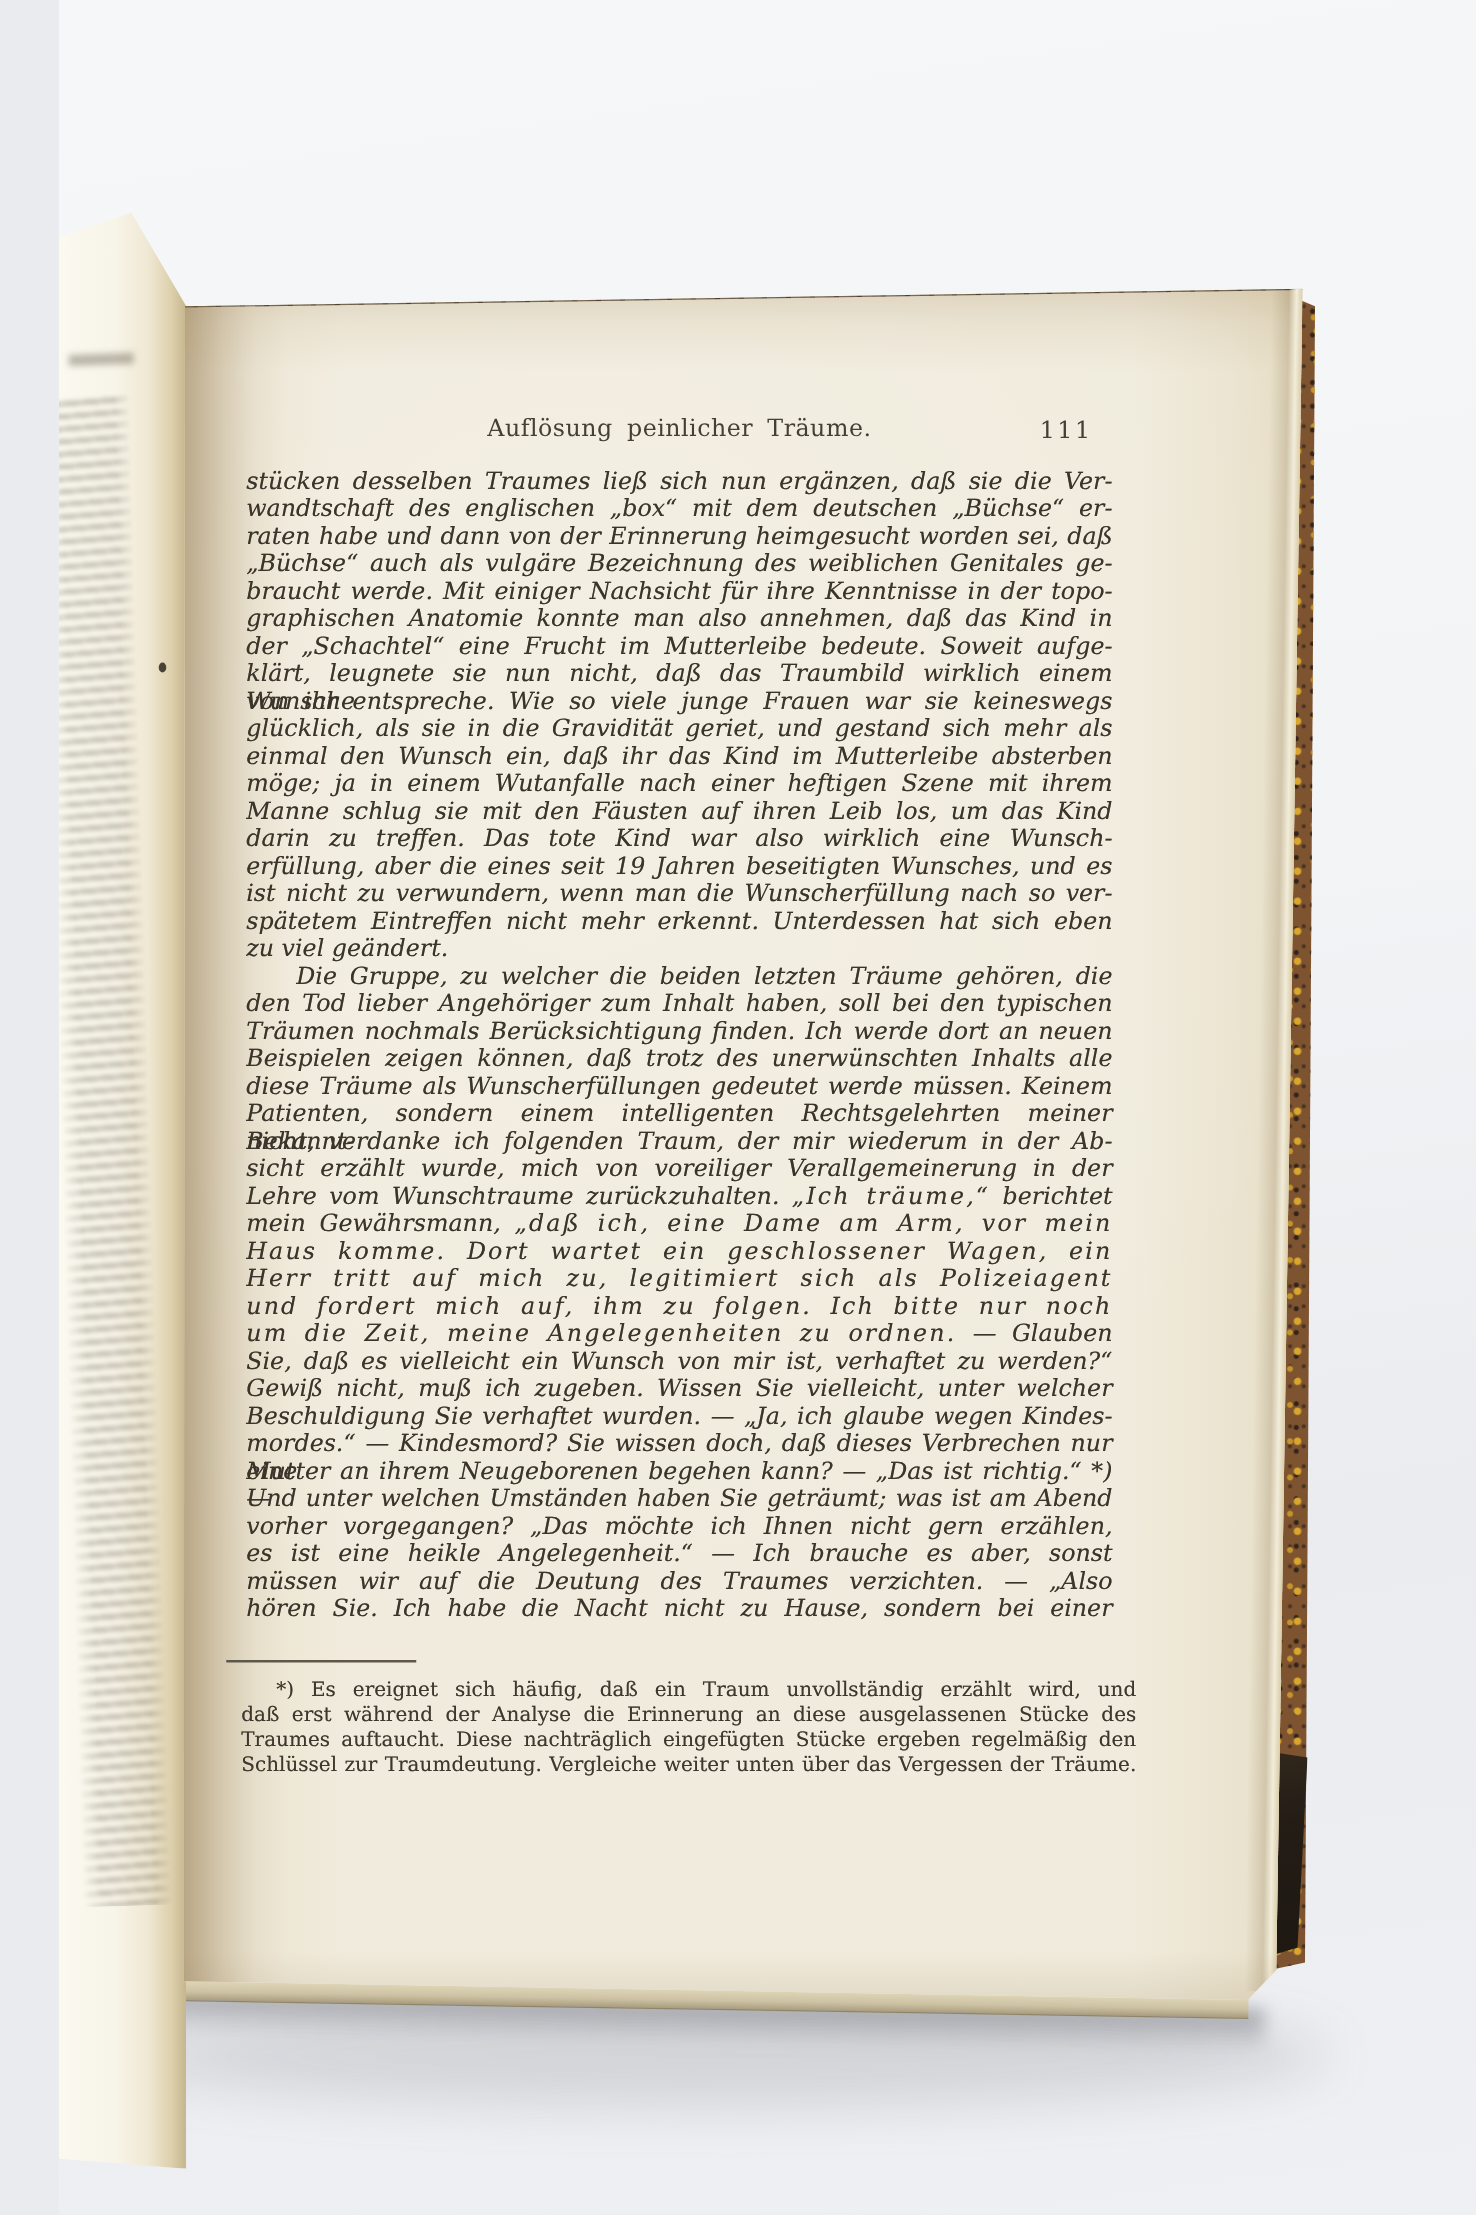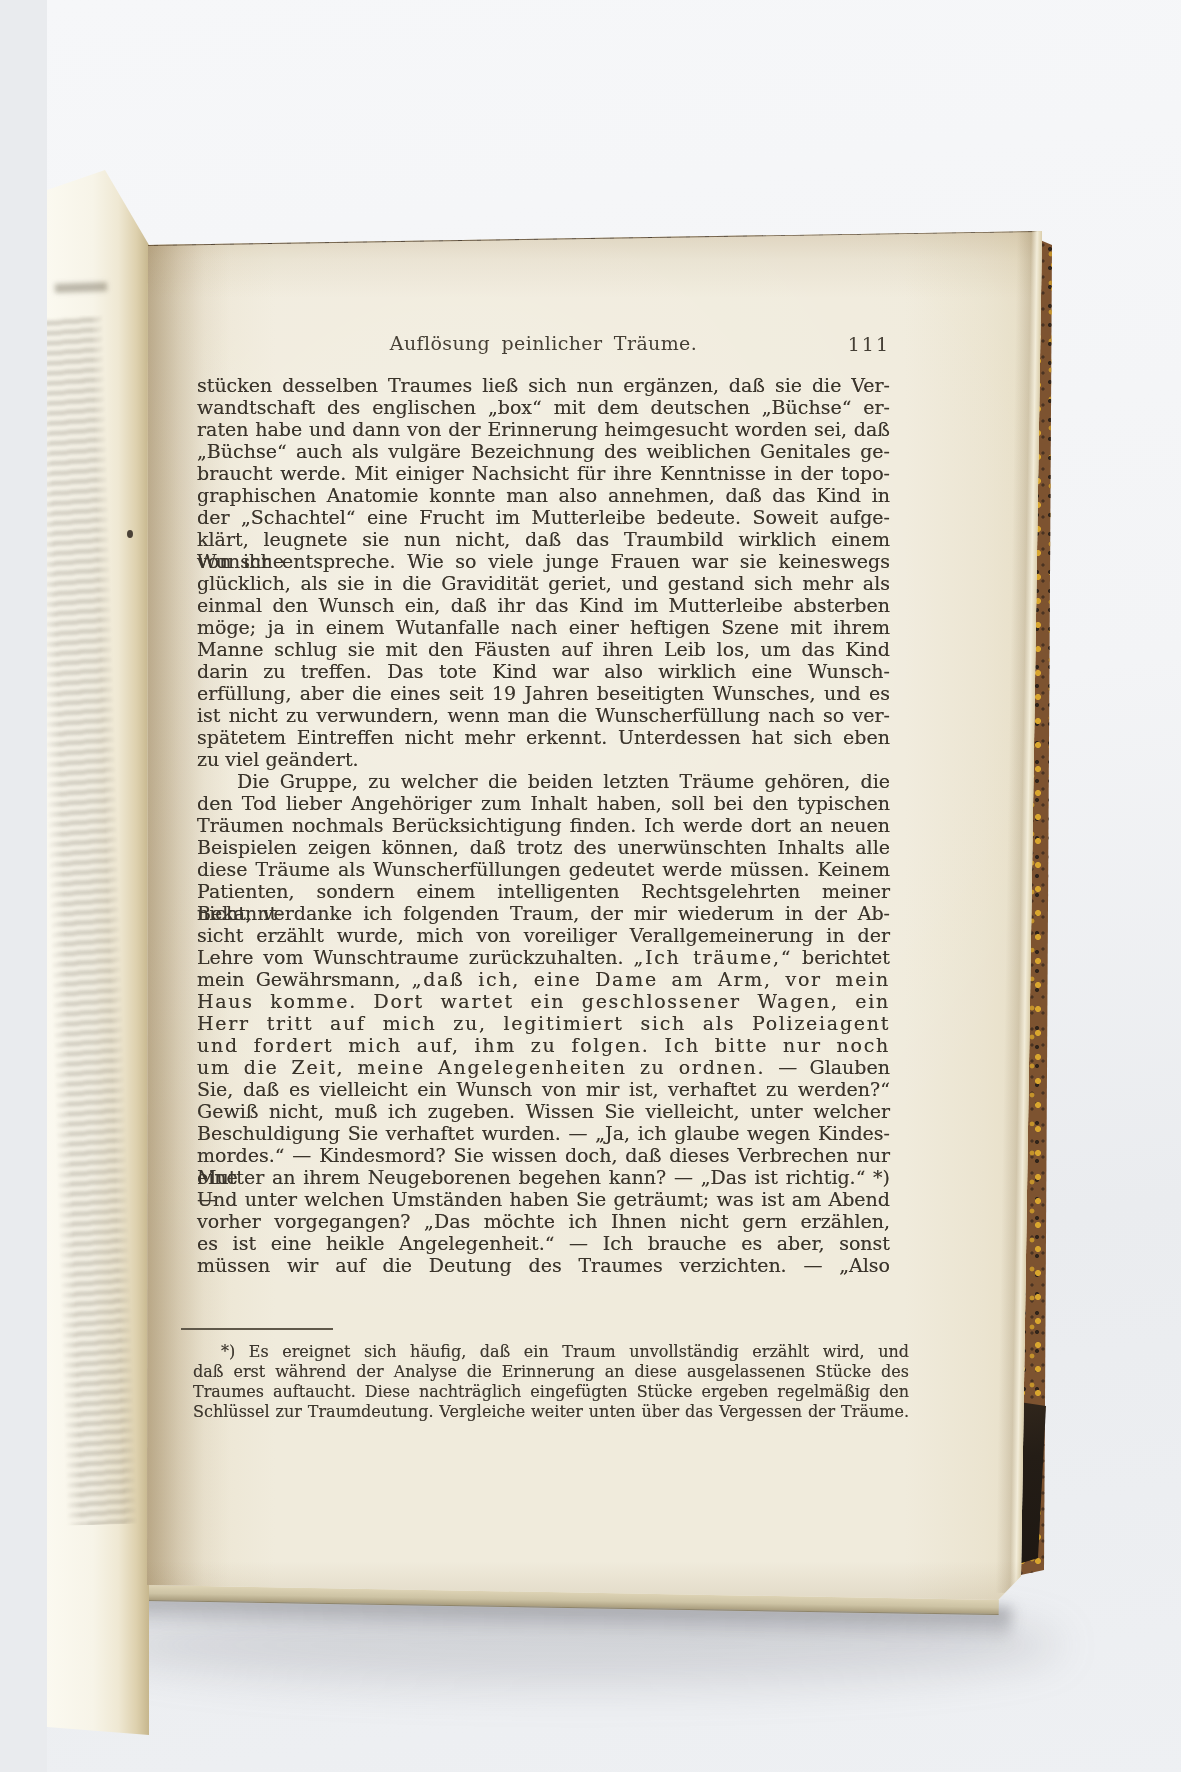--- a/index.html
+++ b/index.html
@@ -59,25 +59,25 @@
     background:linear-gradient(to right,rgba(118,88,44,.40),rgba(128,98,54,.18) 40%,rgba(128,98,54,.05) 70%,transparent);}
   .fore-edge{position:absolute;left:872px;top:0;width:26px;height:1365px;
     transform:rotate(.9deg);transform-origin:left top;
     background:linear-gradient(to right,transparent,rgba(120,95,55,.20) 55%,#f2ecd9 78%,#d6c8a3 100%);}
   .bottom-shade{position:absolute;left:0;right:0;bottom:6px;height:45px;
     background:linear-gradient(to top,rgba(140,115,70,.16),transparent);}
   
   .running-head{position:absolute;left:52px;top:104px;width:693px;height:26px;
     color:#453f35;font-size:19px;}
   .running-head .title{display:block;text-align:center;word-spacing:5px;letter-spacing:.02em;}
-  .running-head .pagenum{position:absolute;right:0;top:1px;letter-spacing:2px;}
+  .running-head .pagenum{position:absolute;right:16px;top:1px;letter-spacing:2px;}
   .body-text{position:absolute;left:52px;top:146px;width:693px;
     color:#3a342b;font-size:19px;line-height:22px;
     text-shadow:0 0 .4px rgba(58,52,43,.55);}
-  .bline{text-align:justify;text-align-last:justify;height:22px;}
+  .bline{text-align:justify;text-align-last:justify;height:22px;font-style:italic;}
   .no-just{text-align-last:left;}
   .indent{padding-left:40px;}
   .sperr{letter-spacing:.09em;word-spacing:.05em;}
   .footnote-rule{position:absolute;left:36px;top:1100px;width:152px;height:2px;background:#5f584a;}
   .footnote{position:absolute;left:48px;top:1114px;width:716px;
     color:#3d372e;font-size:16px;line-height:20px;text-shadow:0 0 .4px rgba(58,52,43,.5);}
   .fline{text-align:justify;text-align-last:justify;height:20px;}
   .footnote .indent{padding-left:28px;}
 </style>
 </head>
@@ -147,20 +147,21 @@
           <div class="bline"><span class="sperr">um die Zeit, meine Angelegenheiten zu ordnen. —</span><span> Glauben</span></div>
           <div class="bline"><span>Sie, daß es vielleicht ein Wunsch von mir ist, verhaftet zu werden?“</span></div>
           <div class="bline"><span>Gewiß nicht, muß ich zugeben.  Wissen Sie vielleicht, unter welcher</span></div>
           <div class="bline"><span>Beschuldigung Sie verhaftet wurden. — „Ja, ich glaube wegen Kindes-</span></div>
           <div class="bline"><span>mordes.“ — Kindesmord? Sie wissen doch, daß dieses Verbrechen nur eine</span></div>
           <div class="bline"><span>Mutter an ihrem Neugeborenen begehen kann? — „Das ist richtig.“ *) —</span></div>
           <div class="bline"><span>Und unter welchen Umständen haben Sie geträumt; was ist am Abend</span></div>
           <div class="bline"><span>vorher vorgegangen? „Das möchte ich Ihnen nicht gern erzählen,</span></div>
           <div class="bline"><span>es ist eine heikle Angelegenheit.“ — Ich brauche es aber, sonst</span></div>
           <div class="bline"><span>müssen wir auf die Deutung des Traumes verzichten. — „Also</span></div>
+          <div class="bline"><span>hören Sie.  Ich habe die Nacht nicht zu Hause, sondern bei einer</span></div>
         </div>
 
       <div class="footnote-rule"></div>
       <div class="footnote">
           <div class="fline indent"><span>*) Es ereignet sich häufig, daß ein Traum unvollständig erzählt wird, und</span></div>
           <div class="fline"><span>daß erst während der Analyse die Erinnerung an diese ausgelassenen Stücke des</span></div>
           <div class="fline"><span>Traumes auftaucht.  Diese nachträglich eingefügten Stücke ergeben regelmäßig den</span></div>
           <div class="fline"><span>Schlüssel zur Traumdeutung.  Vergleiche weiter unten über das Vergessen der Träume.</span></div>
         </div>
     </div>

